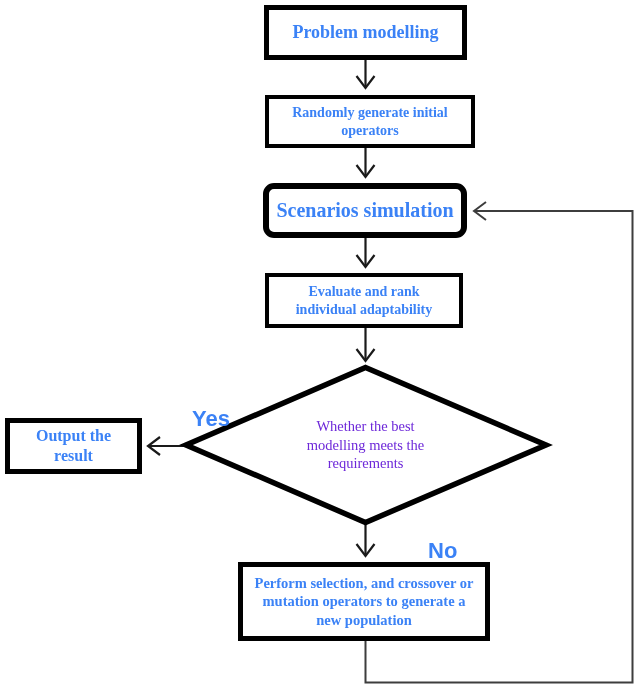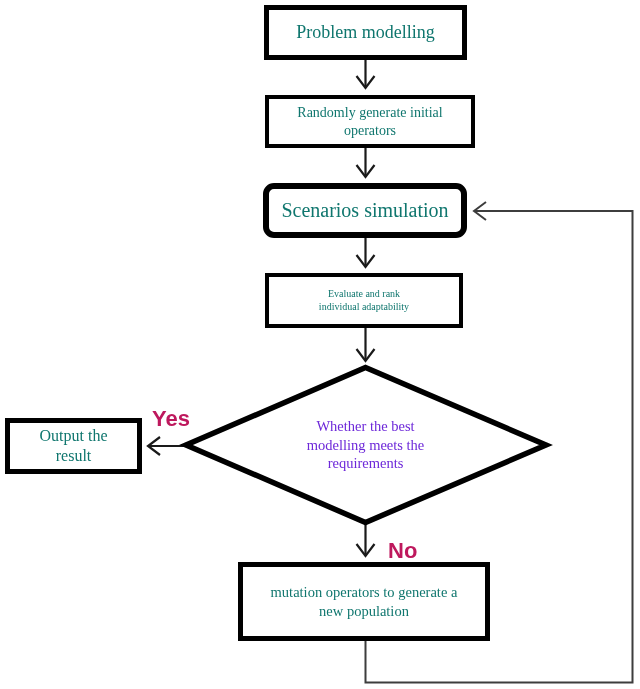--- a/index.html
+++ b/index.html
@@ -26,29 +26,30 @@
     position: absolute;
     box-sizing: border-box;
     background: #ffffff;
     border-style: solid;
     border-color: #000000;
     display: flex;
     flex-direction: column;
     align-items: center;
     justify-content: center;
     text-align: center;
-    color: #0f766e;
+    color: #3b82f6;
     line-height: 1.28;
+    font-weight: bold;
   }
   .node .ln { display: block; white-space: nowrap; }
 
   #node-problem   { left: 264px; top: 5px;   width: 203px; height: 55px; border-width: 5px; font-size: 18px; }
   #node-generate  { left: 265px; top: 95px;  width: 210px; height: 53px; border-width: 4px; font-size: 14px; }
   #node-scenarios { left: 263px; top: 183px; width: 204px; height: 55px; border-width: 6px; font-size: 20px; border-radius: 11px; }
-  #node-evaluate  { left: 265px; top: 273px; width: 198px; height: 55px; border-width: 4px; font-size: 10px; }
+  #node-evaluate  { left: 265px; top: 273px; width: 198px; height: 55px; border-width: 4px; font-size: 14px; }
   #node-output    { left: 5px;   top: 418px; width: 137px; height: 56px; border-width: 5px; font-size: 16px; }
   #node-perform   { left: 238px; top: 562px; width: 252px; height: 79px; border-width: 5px; font-size: 14.5px; }
 
   #decision-text {
     position: absolute;
     left: 275px;
     top: 402px;
     width: 181px;
     height: 86px;
     display: flex;
@@ -58,21 +59,22 @@
     text-align: center;
     color: #6d28d9;
     font-size: 14.5px;
     line-height: 1.3;
   }
   .edge-label {
     position: absolute;
     font-family: "Liberation Sans", sans-serif;
     font-weight: 600;
     font-size: 22px;
-    color: #be185d;
+    color: #3b82f6;
+    margin-left: 40px;
   }
   #label-yes { left: 152px; top: 406px; }
   #label-no  { left: 388px; top: 538px; text-align: center; }
 </style>
 </head>
 <body>
 
 <div id="canvas">
 
   <svg id="wires" width="640" height="689" viewBox="0 0 640 689" xmlns="http://www.w3.org/2000/svg">
@@ -121,20 +123,21 @@
     <span class="ln">modelling meets the</span>
     <span class="ln">requirements</span>
   </div>
 
   <div class="node" id="node-output">
     <span class="ln">Output the</span>
     <span class="ln">result</span>
   </div>
 
   <div class="node" id="node-perform">
+    <span class="ln">Perform selection, and crossover or</span>
     <span class="ln">mutation operators to generate a</span>
     <span class="ln">new population</span>
   </div>
 
   <div class="edge-label" id="label-yes">Yes</div>
   <div class="edge-label" id="label-no">No</div>
 
 </div>
 
 </body></html>

